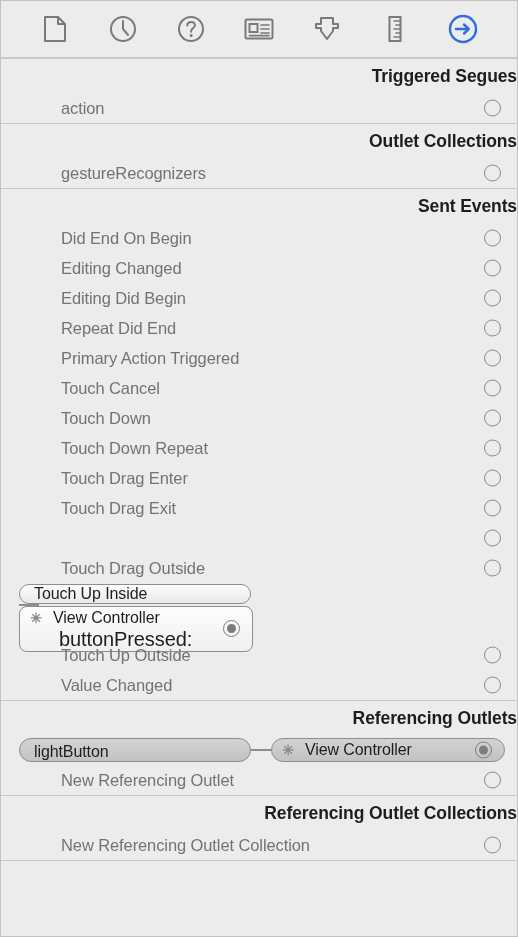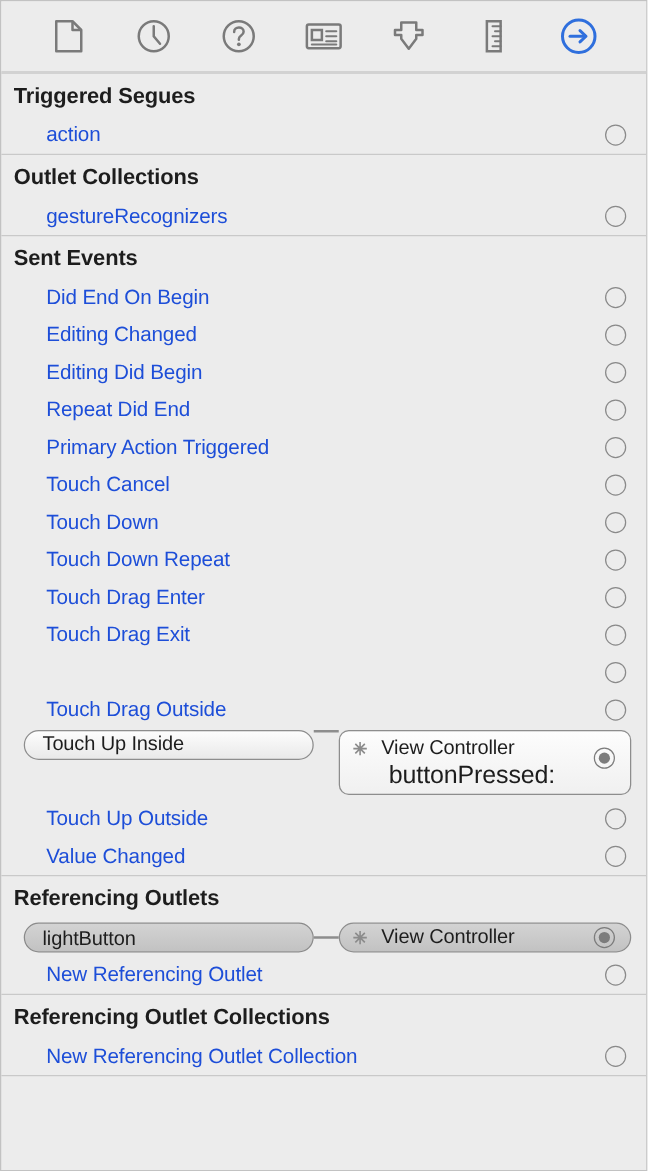--- a/index.html
+++ b/index.html
@@ -43,40 +43,42 @@
   }
   .tool-btn svg { display: block; }
 
   
   .section-header {
     font-size: 17.5px;
     font-weight: bold;
     color: #1d1d1d;
     padding: 7px 0 6px 10px;
     letter-spacing: -0.1px;
+    text-align: right;
   }
   .divider {
     height: 1px;
     background: #c9c9c9;
     width: 100%;
   }
 
   .row {
     position: relative;
     display: flex;
     align-items: center;
     height: 30px;
     padding-left: 36px;
     padding-right: 12px;
   }
   .row-label {
     font-size: 16.5px;
-    color: #1d4ed8;
+    color: #737373;
     white-space: nowrap;
     letter-spacing: -0.1px;
+    margin-left: 24px;
   }
   .well {
     position: absolute;
     right: 16px;
     top: 50%;
     transform: translateY(-50%);
     width: 17px;
     height: 17px;
     border-radius: 50%;
     border: 1.6px solid #8a8a8a;
@@ -85,21 +87,21 @@
   }
 
   
   .conn-row {
     position: relative;
     height: 30px;
     display: flex;
     align-items: center;
     padding-left: 18px;
   }
-  .conn-row.tall { height: 56px; align-items: flex-start; padding-top: 1px; }
+  .conn-row.tall { height: 56px; align-items: flex-start; padding-top: 1px; flex-direction: column; }
 
   .pill {
     height: 24px;
     box-sizing: border-box;
     display: flex;
     align-items: center;
     padding: 0 14px;
     border-radius: 12px;
     border: 1px solid #8d8d8d;
     font-size: 16px;

